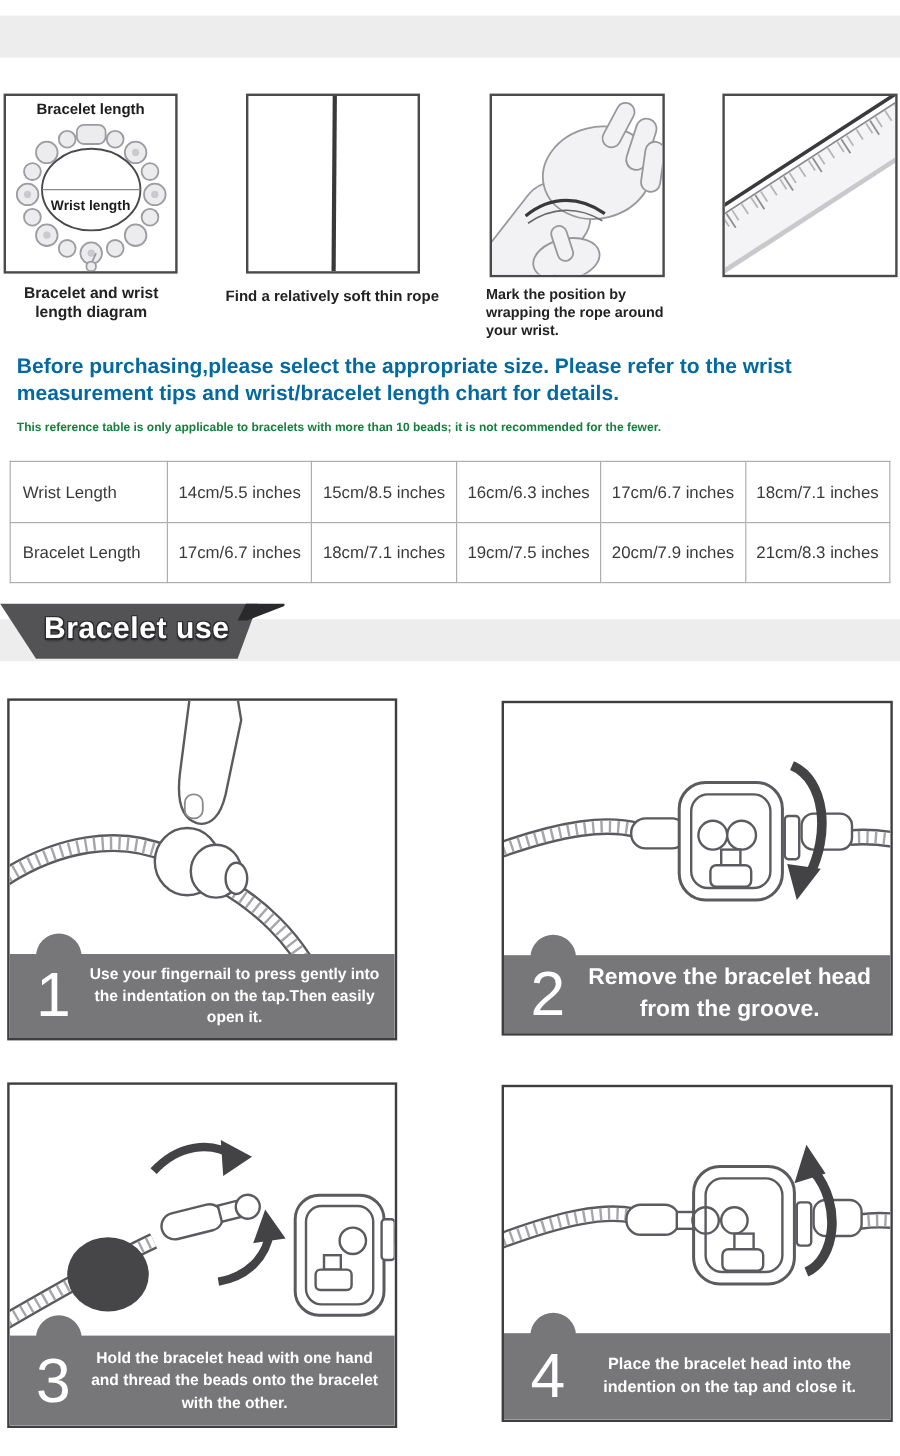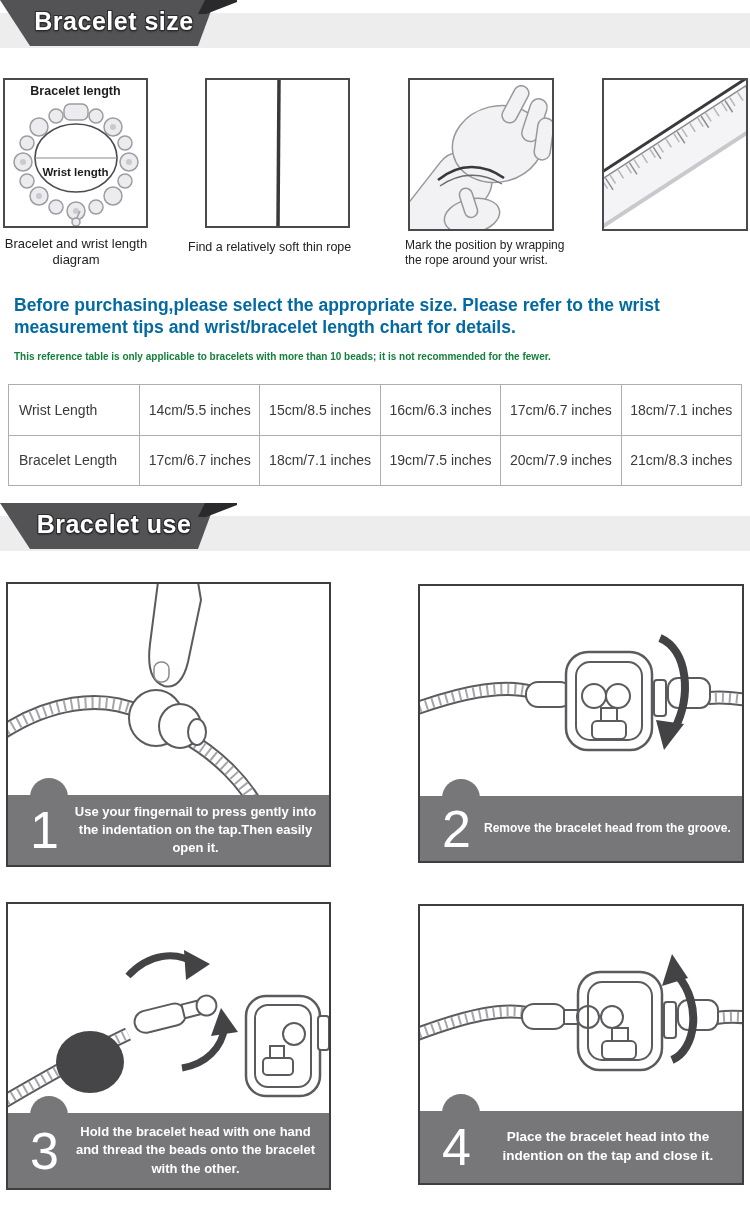--- a/index.html
+++ b/index.html
@@ -9,21 +9,21 @@
   
   .strip{position:absolute;left:0;width:750px;height:35px;background:#ededed;}
   .ribbon{position:absolute;left:0;width:240px;height:48px;}
   .ribbon svg{position:absolute;left:0;top:0;}
   .ribbon .title{position:absolute;left:28px;top:7px;width:172px;text-align:center;
     color:#fff;font-size:25px;font-weight:800;letter-spacing:.5px;
     text-shadow:-1px -1px 0 #2c2c2e,1px -1px 0 #2c2c2e,-1px 1px 0 #2c2c2e,1px 1px 0 #2c2c2e,0 2px 2px rgba(0,0,0,.35);}
 
   
   .figbox{position:absolute;background:#fff;border:2px solid #4a4a4c;box-sizing:border-box;overflow:hidden;}
-  .figcap{position:absolute;font-weight:400;color:#222;font-size:12.5px;line-height:1.25;}
+  .figcap{position:absolute;font-weight:700;color:#222;font-size:12.5px;line-height:1.25;}
   .flabel{position:absolute;left:0;width:100%;text-align:center;font-weight:700;color:#1c1c1e;}
 
   
   .intro{position:absolute;left:14px;top:295px;width:724px;font-size:17.5px;font-weight:700;
          line-height:1.24;color:#0369a1;}
   .note{position:absolute;left:14px;top:351px;width:730px;font-size:10px;font-weight:700;color:#15803d;}
 
   
   table.size{position:absolute;left:8px;top:384px;width:734px;height:102px;border-collapse:collapse;
              table-layout:fixed;background:#fff;}
@@ -40,27 +40,20 @@
   .steptext{position:absolute;left:64px;right:10px;top:0;bottom:0;display:flex;align-items:center;
             color:#fff;font-size:13px;font-weight:600;line-height:1.4;text-align:center;}
   .art{position:absolute;left:0;top:0;}
 </style>
 </head>
 <body>
 
 <div id="page">
 
   <div class="strip" style="top:13px"></div>
-  <div class="ribbon" style="top:0">
-    <svg width="240" height="48">
-      <polygon points="0,0 215,0 198,46 30,46" fill="#535356"></polygon>
-      <polygon points="205,0 237,0 237,2 206,14 198,14" fill="#2a2a2c"></polygon>
-    </svg>
-    <span class="title">Bracelet size</span>
-  </div>
 
   <div class="figbox" style="left:3px;top:78px;width:145px;height:150px">
     <svg class="art" width="141" height="146" viewBox="0 0 141 146">
       <g fill="#ececee" stroke="#9c9ca2" stroke-width="1.5">
         <circle cx="124" cy="82" r="9"></circle>
           <circle cx="120" cy="101" r="7"></circle>
         <circle cx="108" cy="116" r="9"></circle>
           <circle cx="91" cy="127" r="7"></circle>
         <circle cx="71" cy="131" r="9"></circle>
           <circle cx="51" cy="127" r="7"></circle>
@@ -197,21 +190,21 @@
       <circle cx="198" cy="110" r="12" fill="#fff" stroke="#5b5b5f" stroke-width="2"></circle>
       <rect x="181" y="122" width="16" height="13" fill="#fff" stroke="#5b5b5f" stroke-width="2"></rect>
       <rect x="172" y="135" width="34" height="18" rx="5" fill="#fff" stroke="#5b5b5f" stroke-width="2"></rect>
       <rect x="234" y="94" width="12" height="36" rx="3" fill="#fff" stroke="#5b5b5f" stroke-width="2"></rect>
       <rect x="248" y="92" width="42" height="30" rx="10" fill="#fff" stroke="#5b5b5f" stroke-width="2"></rect>
       <path d="M 240 52 C 268 64 272 110 254 144" fill="none" stroke="#434346" stroke-width="8"></path>
       <polygon points="236,134 264,138 244,164" fill="#434346"></polygon>
     </svg>
     <div class="band" style="height:65px">
       <span class="stepnum">2</span>
-      <span class="steptext" style="font-size:12px">Remove the bracelet head from the groove.</span>
+      <span class="steptext" style="font-size:19px">Remove the bracelet head from the groove.</span>
     </div>
   </div>
 
   <div class="panel" style="left:6px;top:902px;width:325px;height:288px">
     <svg class="art" width="321" height="213" viewBox="0 0 321 213">
       <path d="M -8 200 C 40 172, 82 148, 120 130" fill="none" stroke="#5b5b5f" stroke-width="14"></path>
       <path d="M -8 200 C 40 172, 82 148, 120 130" fill="none" stroke="#ffffff" stroke-width="10"></path>
       <path d="M -8 200 C 40 172, 82 148, 120 130" fill="none" stroke="#a6a6aa" stroke-width="10" stroke-dasharray="2 5"></path>
       <path d="M 318 126 C 345 122 375 130 400 142" fill="none" stroke="#5b5b5f" stroke-width="14"></path>
       <ellipse cx="82" cy="158" rx="34" ry="31" fill="#464648"></ellipse>

